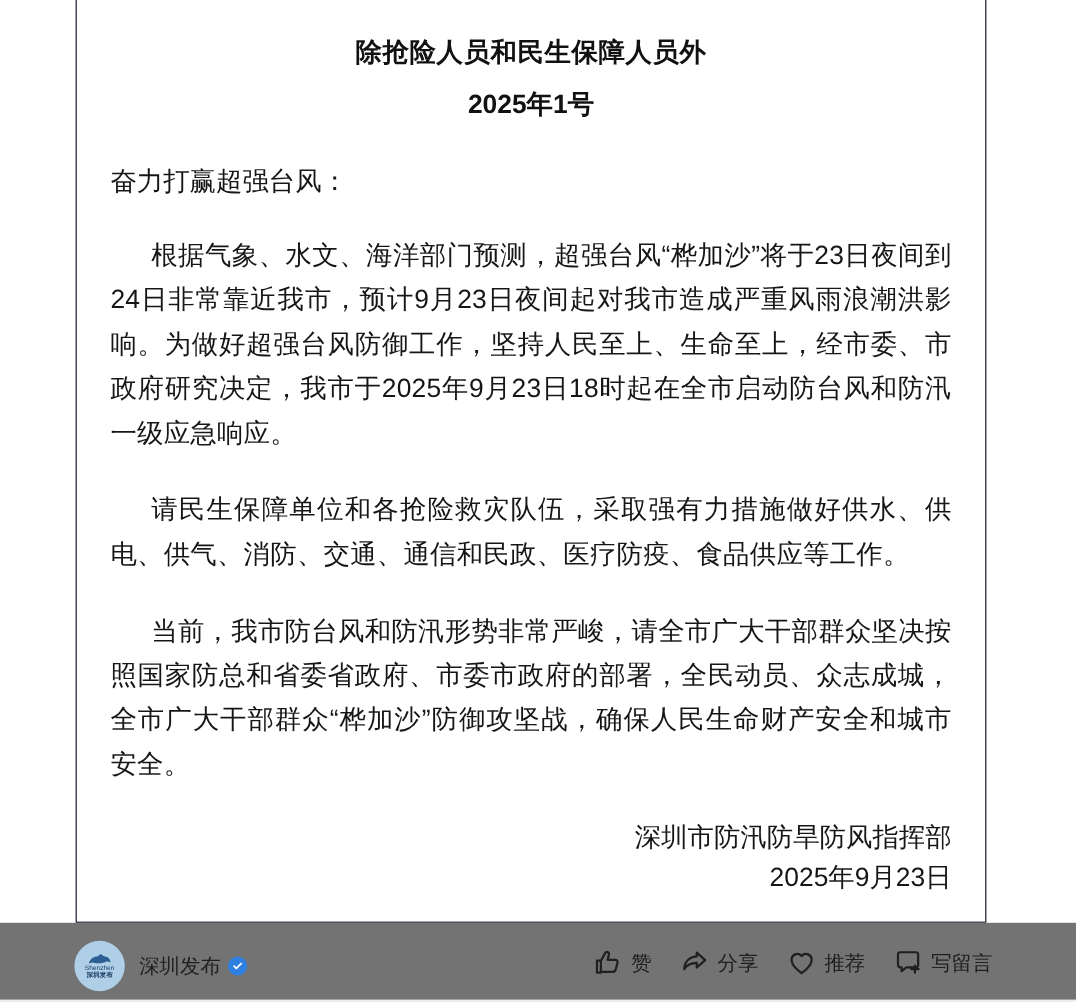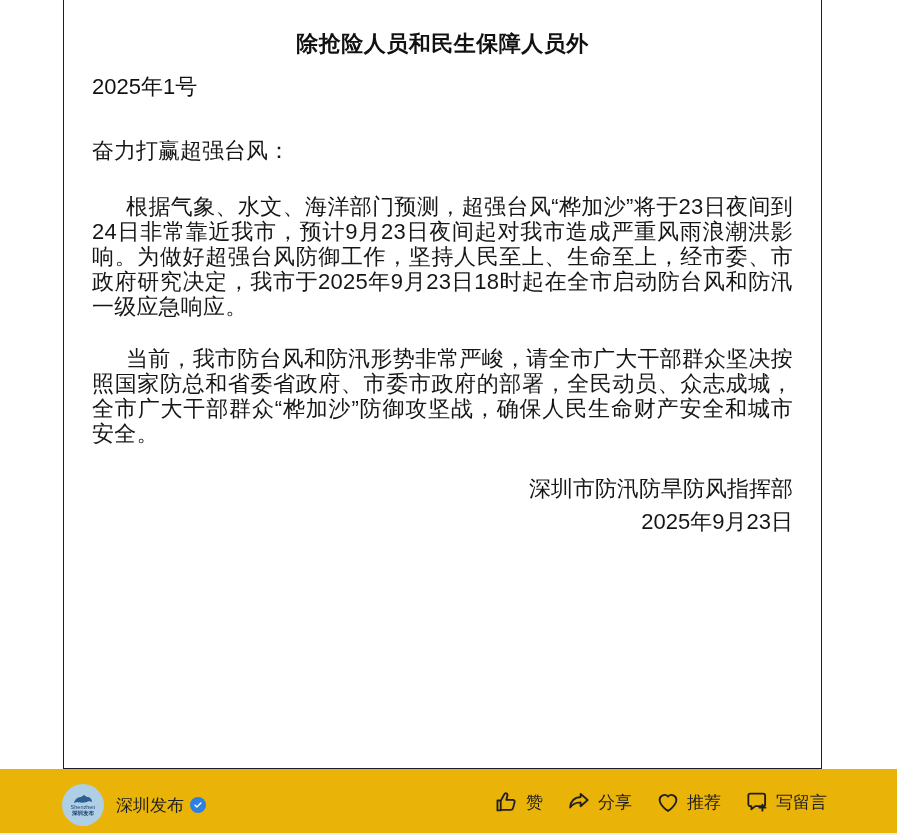--- a/index.html
+++ b/index.html
@@ -10,38 +10,38 @@
   
   .doc-box{
     position:absolute; left:63px; top:-6px; width:759px; height:775px;
     background:#ffffff; border:1.5px solid #1b1b33; padding:0 28px;
   }
   .doc-title{
     margin-top:32px; text-align:center; font-size:22px; line-height:33px;
     font-weight:700; color:#111; letter-spacing:.5px;
   }
   .doc-number{
-    margin-top:10px; text-align:left; font-size:22px; line-height:33px;
-    font-weight:400; color:#111;
+    margin-top:10px; text-align:center; font-size:22px; line-height:33px;
+    font-weight:700; color:#111;
   }
   .salutation{
     margin-top:31px; font-size:22px; line-height:33px; font-weight:500; color:#161616;
   }
   .para{
-    margin-top:27px; font-size:22px; line-height:25px; font-weight:500;
+    margin-top:27px; font-size:22px; line-height:37px; font-weight:500;
     color:#161616; text-indent:34px; text-align:justify; letter-spacing:.2px;
   }
   .sig-block{ margin-top:26px; text-align:right; }
   .sig-name, .sig-date{
     font-size:22px; line-height:33px; font-weight:500; color:#161616;
   }
 
   
   .footer{
-    position:absolute; left:0; right:0; top:769px; height:66px; background:#eab308;text-decoration:underline;
+    position:absolute; left:0; right:0; top:769px; height:66px; background:#737373;text-decoration:underline;
   }
   .account{
     position:absolute; left:62px; top:15px; display:flex; align-items:center;
   }
   .avatar{
     width:42px; height:42px; border-radius:50%; background:#aecfe5;
     display:flex; flex-direction:column; align-items:center; justify-content:center;
     overflow:hidden; flex:0 0 auto;
   }
   .avatar svg{ display:block; margin-bottom:-1px; }
@@ -73,20 +73,21 @@
   }
 </style>
 </head>
 <body>
 
 <div class="doc-box">
   <div class="doc-title">除抢险人员和民生保障人员外</div>
   <div class="doc-number">2025年1号</div>
   <div class="salutation">奋力打赢超强台风：</div>
   <p class="para">根据气象、水文、海洋部门预测，超强台风“桦加沙”将于23日夜间到24日非常靠近我市，预计9月23日夜间起对我市造成严重风雨浪潮洪影响。为做好超强台风防御工作，坚持人民至上、生命至上，经市委、市政府研究决定，我市于2025年9月23日18时起在全市启动防台风和防汛一级应急响应。</p>
+  <p class="para">请民生保障单位和各抢险救灾队伍，采取强有力措施做好供水、供电、供气、消防、交通、通信和民政、医疗防疫、食品供应等工作。</p>
   <p class="para">当前，我市防台风和防汛形势非常严峻，请全市广大干部群众坚决按照国家防总和省委省政府、市委市政府的部署，全民动员、众志成城，全市广大干部群众“桦加沙”防御攻坚战，确保人民生命财产安全和城市安全。</p>
   <div class="sig-block">
     <div class="sig-name">深圳市防汛防旱防风指挥部</div>
     <div class="sig-date">2025年9月23日</div>
   </div>
 </div>
 
 <div class="footer">
 
   <div class="account">

